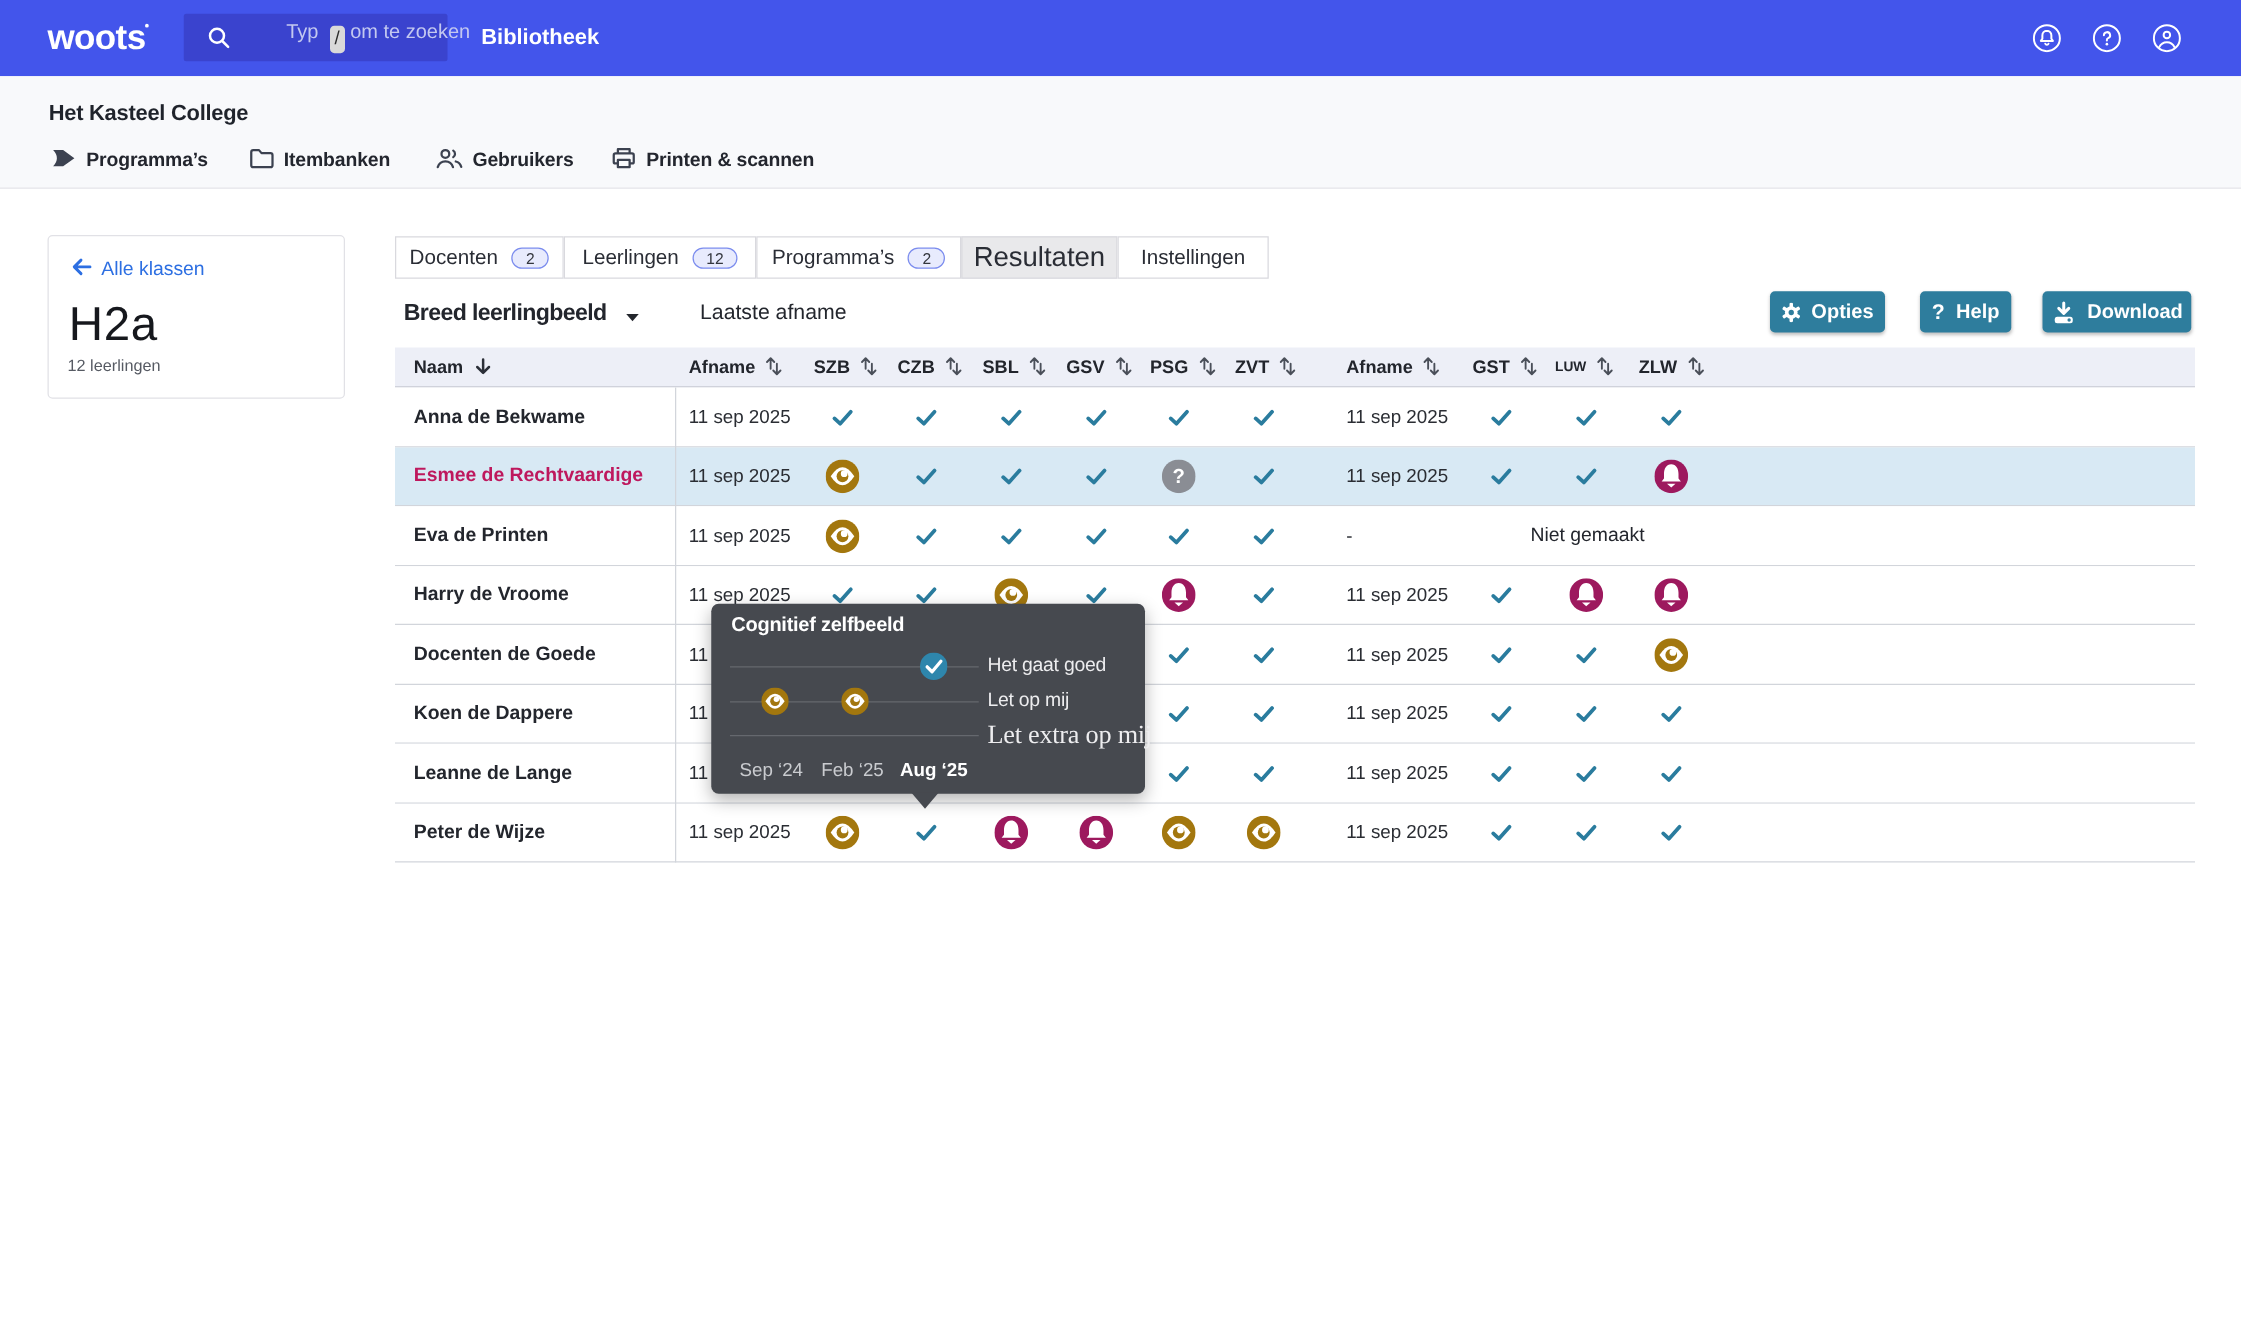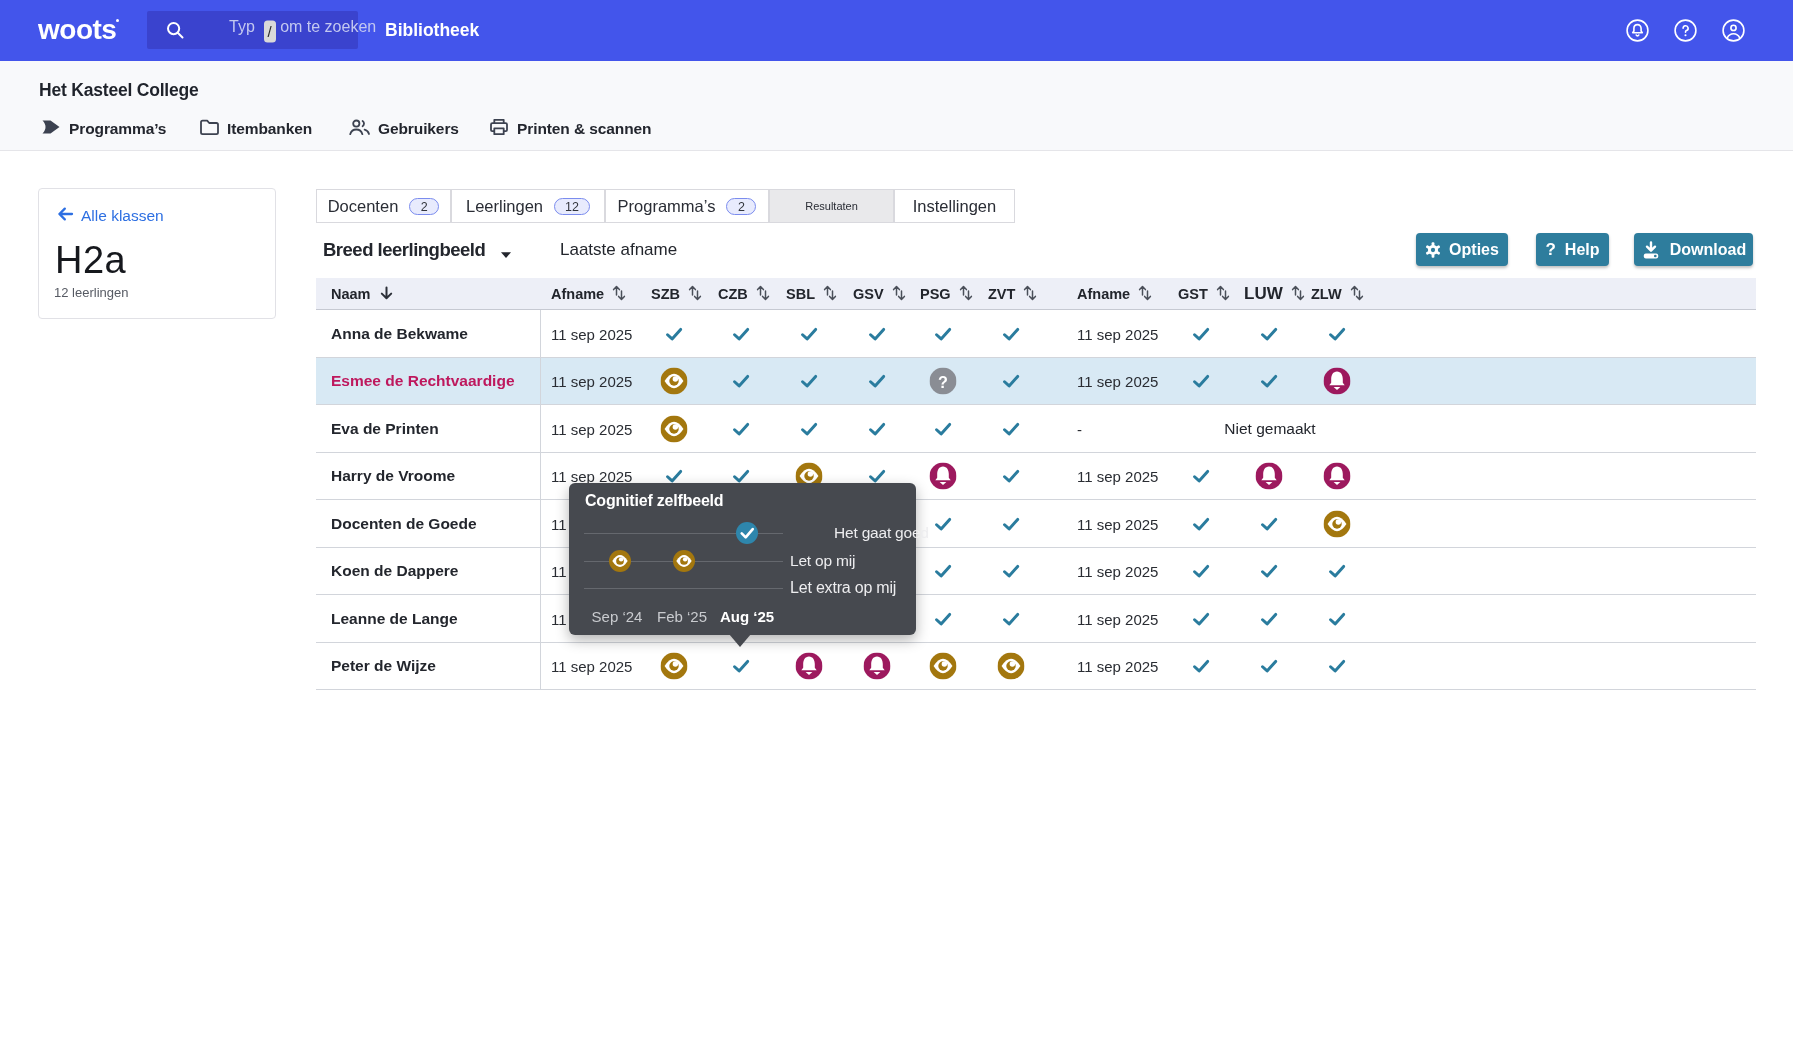--- a/index.html
+++ b/index.html
@@ -80,21 +80,21 @@
   </div>
 <div class="ab" style="left:451px;top:189px;width:154px;height:34px;background:#fff;border:1px solid #d9d9de;box-sizing:border-box;display:flex;align-items:center;justify-content:center;">
     <span style="font-size:16.5px;color:#2a2d35;">Leerlingen</span>
     <span style="display:inline-block;margin-left:11px;background:#e8ebfd;border:1px solid #7b8cee;border-radius:9px;min-width:36px;height:17px;line-height:16px;text-align:center;font-size:12.5px;color:#33363d;box-sizing:border-box;">12</span>
   </div>
 <div class="ab" style="left:605px;top:189px;width:164px;height:34px;background:#fff;border:1px solid #d9d9de;box-sizing:border-box;display:flex;align-items:center;justify-content:center;">
     <span style="font-size:16.5px;color:#2a2d35;">Programma’s</span>
     <span style="display:inline-block;margin-left:11px;background:#e8ebfd;border:1px solid #7b8cee;border-radius:9px;min-width:30px;height:17px;line-height:16px;text-align:center;font-size:12.5px;color:#33363d;box-sizing:border-box;">2</span>
   </div>
 <div class="ab" style="left:769px;top:189px;width:125px;height:34px;background:#e9e9eb;border:1px solid #d9d9de;box-sizing:border-box;display:flex;align-items:center;justify-content:center;">
-    <span style="font-size:11px;color:#2a2d35;">Resultaten</span>
+    <span style="font-size:22px;color:#2a2d35;">Resultaten</span>
   </div>
 <div class="ab" style="left:894px;top:189px;width:121px;height:34px;background:#fff;border:1px solid #d9d9de;box-sizing:border-box;display:flex;align-items:center;justify-content:center;">
     <span style="font-size:16.5px;color:#2a2d35;">Instellingen</span>
   </div>
 <div class="ab" style="left:323px;top:250px;transform:translateY(-50%);color:#23262d;font-size:18.5px;font-weight:bold;letter-spacing:-0.5px;">Breed leerlingbeeld</div>
 <div class="ab" style="left:499px;top:246px;"><svg width="14" height="10" viewBox="0 0 14 10" style="">
       <path d="M2 2.2 L7 8 L12 2.2 Z" fill="#23262d"></path>
     </svg></div>
 <div class="ab" style="left:560px;top:250px;transform:translateY(-50%);color:#23262d;font-size:17px;">Laatste afname</div>
 <div class="ab" style="left:1416px;top:233px;width:92px;height:33px;background:#2e7d9d;border-radius:4px;box-shadow:0 2px 3px rgba(0,0,0,0.25);display:flex;align-items:center;justify-content:center;color:#fff;font-size:16px;font-weight:bold;">
@@ -185,21 +185,21 @@
 <path d="M4.5 2.8 V11 M1.6 5.6 L4.5 2.6 L7.4 5.6"></path>
 <path d="M9.5 7 V15.2 M6.6 12.4 L9.5 15.4 L12.4 12.4"></path>
         </g>
       </svg></span></div>
 <div class="ab" style="left:1178px;top:294px;transform:translateY(-50%);display:flex;align-items:center;gap:8px;font-size:14.5px;font-weight:bold;color:#22252c;white-space:nowrap;">GST<span style="line-height:0;margin-top:-2px;"><svg width="14" height="18" viewBox="0 0 14 18" style="">
         <g stroke="#4a4f59" stroke-width="1.5" fill="none" stroke-linecap="round" stroke-linejoin="round">
 <path d="M4.5 2.8 V11 M1.6 5.6 L4.5 2.6 L7.4 5.6"></path>
 <path d="M9.5 7 V15.2 M6.6 12.4 L9.5 15.4 L12.4 12.4"></path>
         </g>
       </svg></span></div>
-<div class="ab" style="left:1244px;top:294px;transform:translateY(-50%);display:flex;align-items:center;gap:8px;font-size:17px;font-weight:bold;color:#22252c;white-space:nowrap;">LUW<span style="line-height:0;margin-top:-2px;"><svg width="14" height="18" viewBox="0 0 14 18" style="">
+<div class="ab" style="left:1244px;top:294px;transform:translateY(-50%);display:flex;align-items:center;gap:8px;font-size:11px;font-weight:bold;color:#22252c;white-space:nowrap;">LUW<span style="line-height:0;margin-top:-2px;"><svg width="14" height="18" viewBox="0 0 14 18" style="">
         <g stroke="#4a4f59" stroke-width="1.5" fill="none" stroke-linecap="round" stroke-linejoin="round">
 <path d="M4.5 2.8 V11 M1.6 5.6 L4.5 2.6 L7.4 5.6"></path>
 <path d="M9.5 7 V15.2 M6.6 12.4 L9.5 15.4 L12.4 12.4"></path>
         </g>
       </svg></span></div>
 <div class="ab" style="left:1311px;top:294px;transform:translateY(-50%);display:flex;align-items:center;gap:8px;font-size:14.5px;font-weight:bold;color:#22252c;white-space:nowrap;">ZLW<span style="line-height:0;margin-top:-2px;"><svg width="14" height="18" viewBox="0 0 14 18" style="">
         <g stroke="#4a4f59" stroke-width="1.5" fill="none" stroke-linecap="round" stroke-linejoin="round">
 <path d="M4.5 2.8 V11 M1.6 5.6 L4.5 2.6 L7.4 5.6"></path>
 <path d="M9.5 7 V15.2 M6.6 12.4 L9.5 15.4 L12.4 12.4"></path>
         </g>
@@ -494,17 +494,17 @@
 <path d="M3.30 11.0 Q11.0 -0.88 18.70 11.0 Q11.0 22.88 3.30 11.0 Z" fill="#fff"></path>
 <circle cx="11.0" cy="11.0" r="3.85" fill="#a3770e"></circle>
 <circle cx="12.10" cy="9.35" r="2.20" fill="#fff"></circle>
     </svg></div>
 <div class="ab" style="left:684px;top:560.5px;transform:translate(-50%,-50%);line-height:0;"><svg width="22" height="22" viewBox="0 0 22 22" style="">
       <circle cx="11.0" cy="11.0" r="11.0" fill="#a3770e"></circle>
 <path d="M3.30 11.0 Q11.0 -0.88 18.70 11.0 Q11.0 22.88 3.30 11.0 Z" fill="#fff"></path>
 <circle cx="11.0" cy="11.0" r="3.85" fill="#a3770e"></circle>
 <circle cx="12.10" cy="9.35" r="2.20" fill="#fff"></circle>
     </svg></div>
-<div class="ab" style="left:790px;top:533px;transform:translateY(-50%);color:#ededef;font-size:15.5px;letter-spacing:-0.2px;margin-left:44px;">Het gaat goed</div>
+<div class="ab" style="left:790px;top:533px;transform:translateY(-50%);color:#ededef;font-size:15.5px;letter-spacing:-0.2px;">Het gaat goed</div>
 <div class="ab" style="left:790px;top:560.5px;transform:translateY(-50%);color:#ededef;font-size:15.5px;letter-spacing:-0.2px;">Let op mij</div>
-<div class="ab" style="left:790px;top:588px;transform:translateY(-50%);color:#ededef;font-size:16px;letter-spacing:-0.2px;">Let extra op mij</div>
+<div class="ab" style="left:790px;top:588px;transform:translateY(-50%);color:#ededef;font-size:21px;letter-spacing:-0.2px;font-family:Liberation Serif, serif;">Let extra op mij</div>
 <div class="ab" style="left:617px;top:616px;transform:translate(-50%,-50%);color:#c9cbcf;font-size:15px;">Sep ‘24</div>
 <div class="ab" style="left:682px;top:616px;transform:translate(-50%,-50%);color:#c9cbcf;font-size:15px;">Feb ‘25</div>
 <div class="ab" style="left:747px;top:616px;transform:translate(-50%,-50%);color:#fff;font-size:15px;font-weight:bold;">Aug ‘25</div>
 </body></html>

